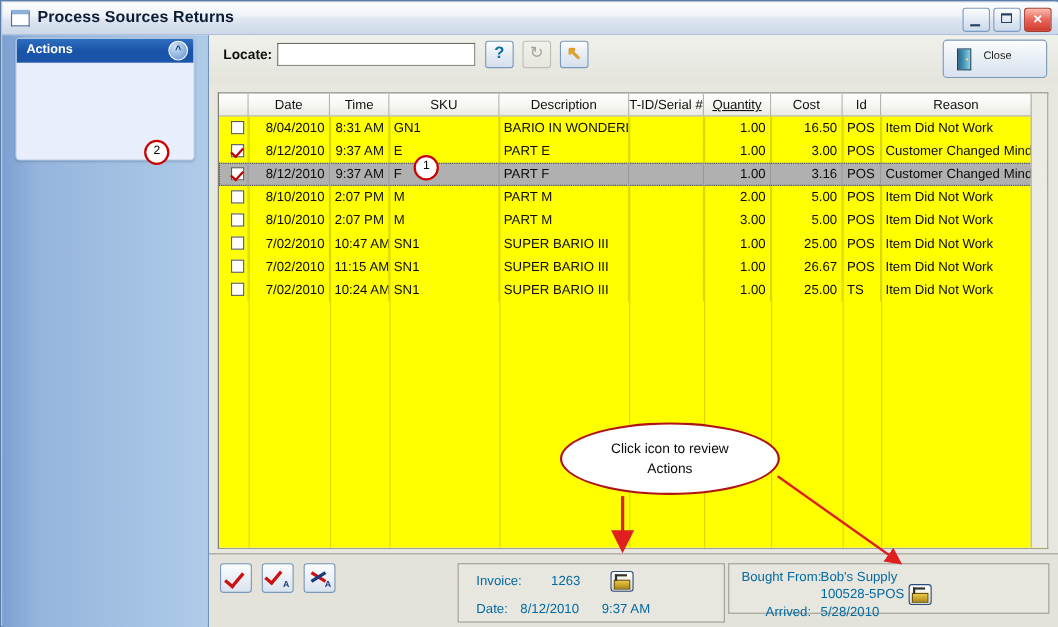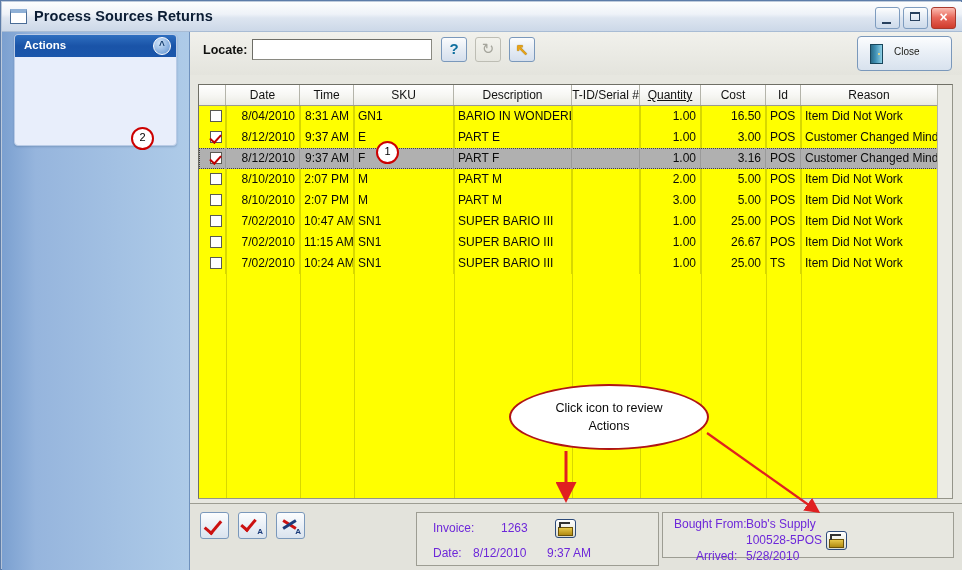--- a/index.html
+++ b/index.html
@@ -334,21 +334,21 @@
     font-size: 8px; color: #1b3b7a; font-weight: bold;
   }
   .info-box {
     position: absolute; top: 8px;
     border: 1px solid #9d9d93;
     background: #e7e7e0;
     box-sizing: border-box;
   }
   #invoice-box { left: 226px; width: 243px; height: 54px; }
   #source-box { left: 472px; width: 292px; height: 46px; }
-  .ib-lbl { position: absolute; font-size: 12px; color: #6d28d9; white-space: nowrap; text-align: right; }
+  .ib-lbl { position: absolute; font-size: 12px; color: #0369a1; white-space: nowrap; text-align: right; }
   .folder-icon {
     position: absolute;
     width: 21px; height: 19px;
     border: 1px solid #2c4a7a;
     border-radius: 3px;
     background: linear-gradient(to bottom, #ffffff 0%, #f0f0e8 45%, #d9d9cc 100%);
     box-sizing: border-box;
   }
   .folder-icon::before {
     content: "";

